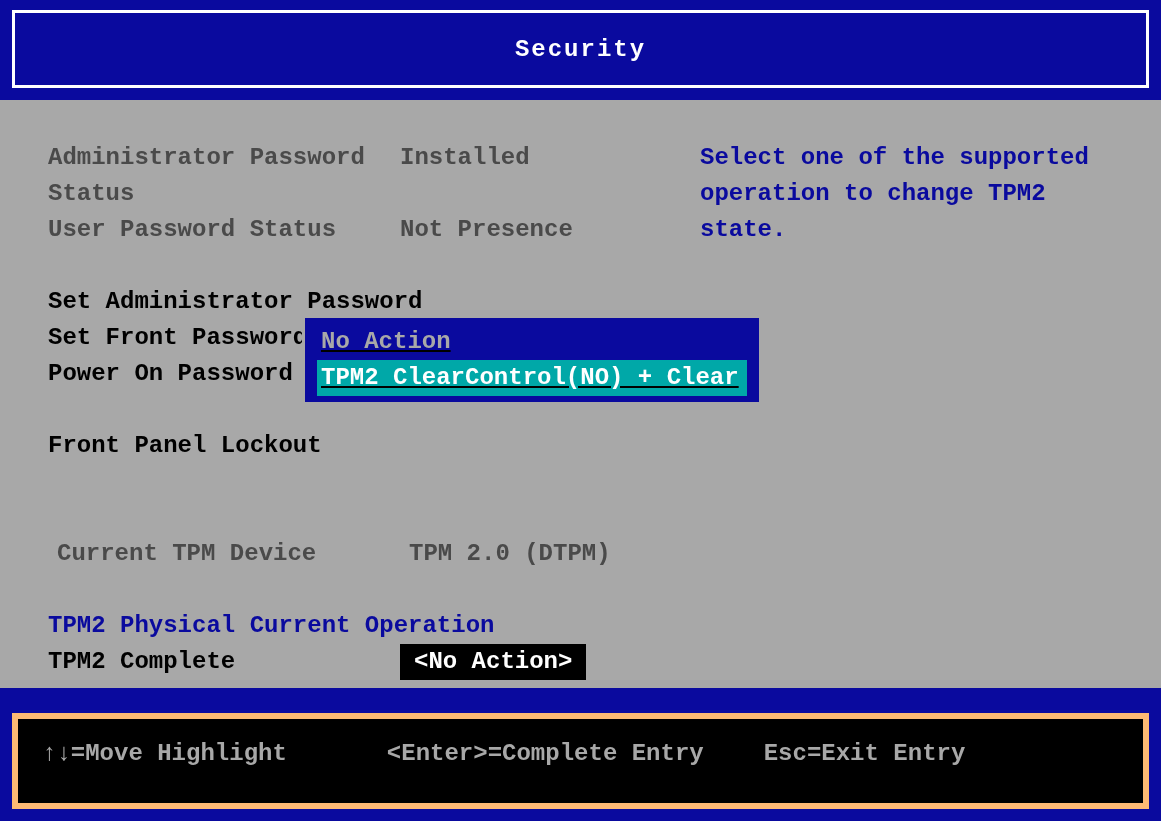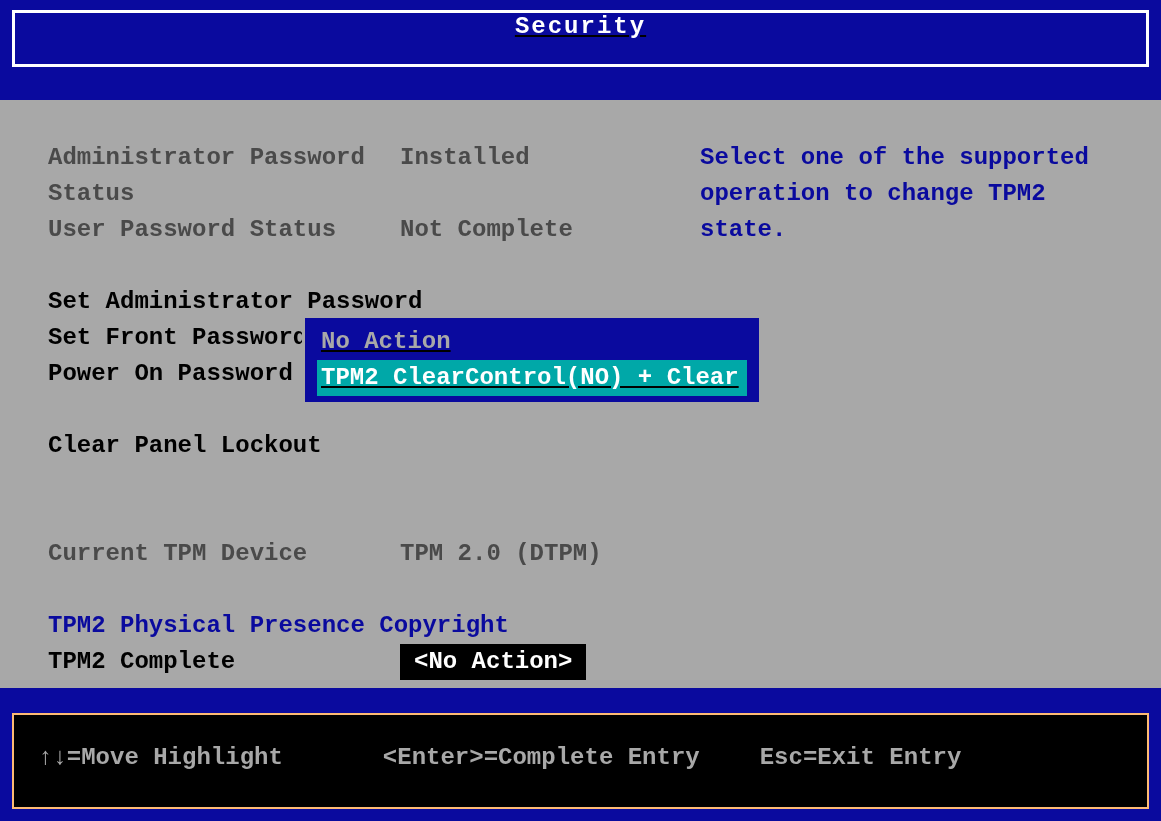--- a/index.html
+++ b/index.html
@@ -11,27 +11,26 @@
     font-size: 24px;
     font-weight: bold;
     overflow: hidden;
     position: relative;
   }
   .header {
     position: absolute;
     top: 10px;
     left: 12px;
     right: 12px;
-    height: 57px;
+    height: 78px;
     background: #0a0a9e;
     border: 3px solid #ffffff;
     display: flex;
-    align-items: flex-start;
+    align-items: center;
     justify-content: center;
-    text-decoration: underline;
   }
   .header-title {
     color: #ffffff;
     letter-spacing: 2px;
   }
   .main {
     position: absolute;
     top: 100px;
     left: 0;
     right: 0;
@@ -97,21 +96,21 @@
     background: #00a8a8;
     color: #ffffff;
   }
   .footer {
     position: absolute;
     bottom: 12px;
     left: 12px;
     right: 12px;
     height: 96px;
     background: #000000;
-    border: 2px solid #fdba74;
+    border: 6px solid #fdba74;
   }
   .footer-hints {
     position: absolute;
     bottom: 36px;
     left: 24px;
     right: 24px;
     color: #a8a8a8;
     display: flex;
   }
   .footer-hint {
@@ -156,44 +155,44 @@
   <div class="help-text">Select one of the supported operation to change TPM2 state.</div>
 
   <div class="row">
     <div class="col-label">
       <span>Administrator Password Status</span>
     </div>
     <div class="col-value">Installed</div>
   </div>
   <div class="row">
     <div class="col-label">User Password Status</div>
-    <div class="col-value">Not Complete</div>
+    <div class="col-value">Not Presence</div>
   </div>
 
   <div class="gap"></div>
 
   <div class="menu-item">Set Administrator Password</div>
   <div class="menu-item">Set Front Password</div>
   <div class="menu-item">Power On Password</div>
 
   <div class="gap"></div>
 
-  <div class="menu-item">Clear Panel Lockout</div>
-
-  <div class="gap"></div>
-  <div class="gap"></div>
-
-  <div class="row">
-    <div class="col-label menu-item-gray" style="width:352px;">Current TPM Device</div>
+  <div class="menu-item">Front Panel Lockout</div>
+
+  <div class="gap"></div>
+  <div class="gap"></div>
+
+  <div class="row">
+    <div class="col-label menu-item-gray" style="width:352px;margin-left:9px;">Current TPM Device</div>
     <div class="menu-item-gray">TPM 2.0 (DTPM)</div>
   </div>
 
   <div class="gap"></div>
 
-  <div class="section-heading">TPM2 Physical Presence Copyright</div>
+  <div class="section-heading">TPM2 Physical Current Operation</div>
   <div class="row">
     <div class="menu-item" style="width:352px;">TPM2 Complete</div>
     <span class="value-box">&lt;No Action&gt;</span>
   </div>
 
 </div>
 
 <div class="popup">
   <div class="popup-option">No Action</div>
   <div class="popup-option selected">TPM2 ClearControl(NO) + Clear</div>

